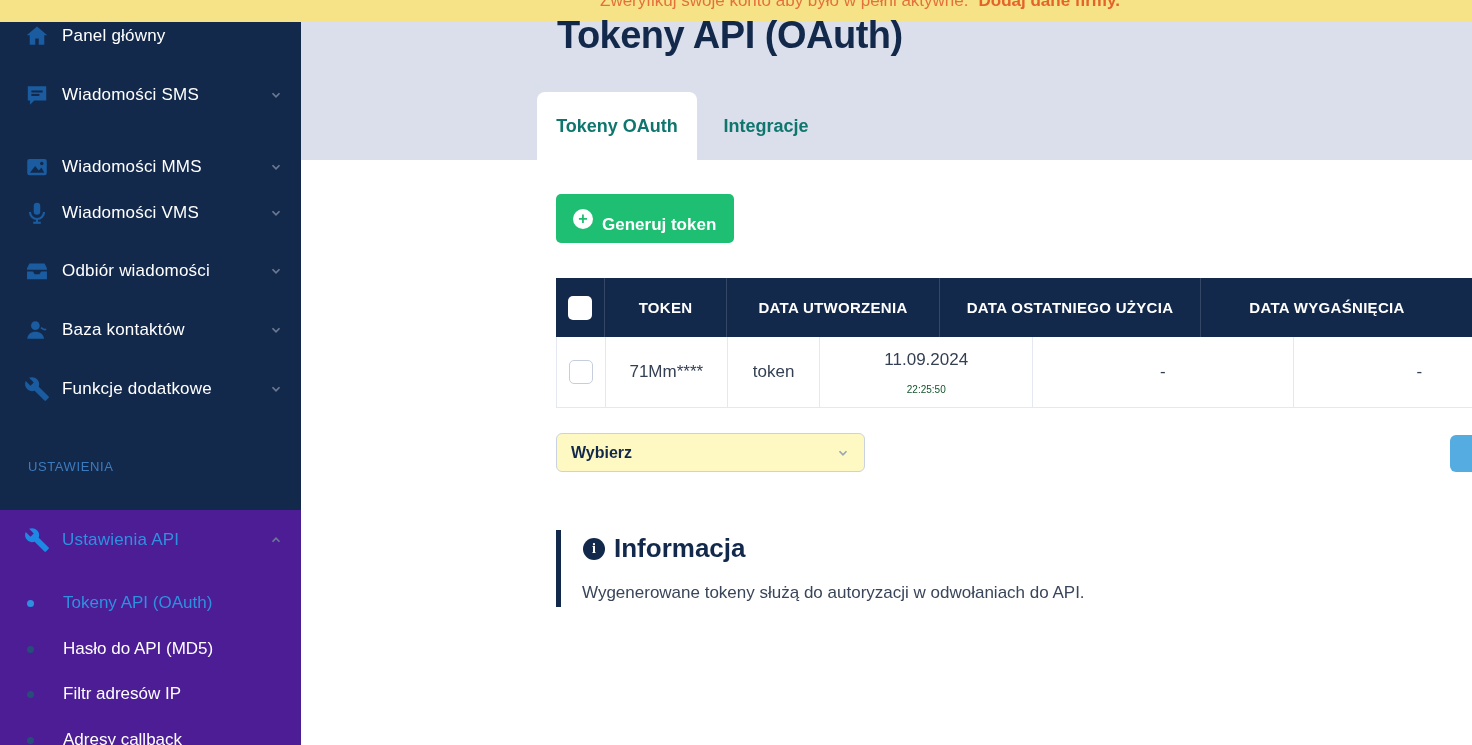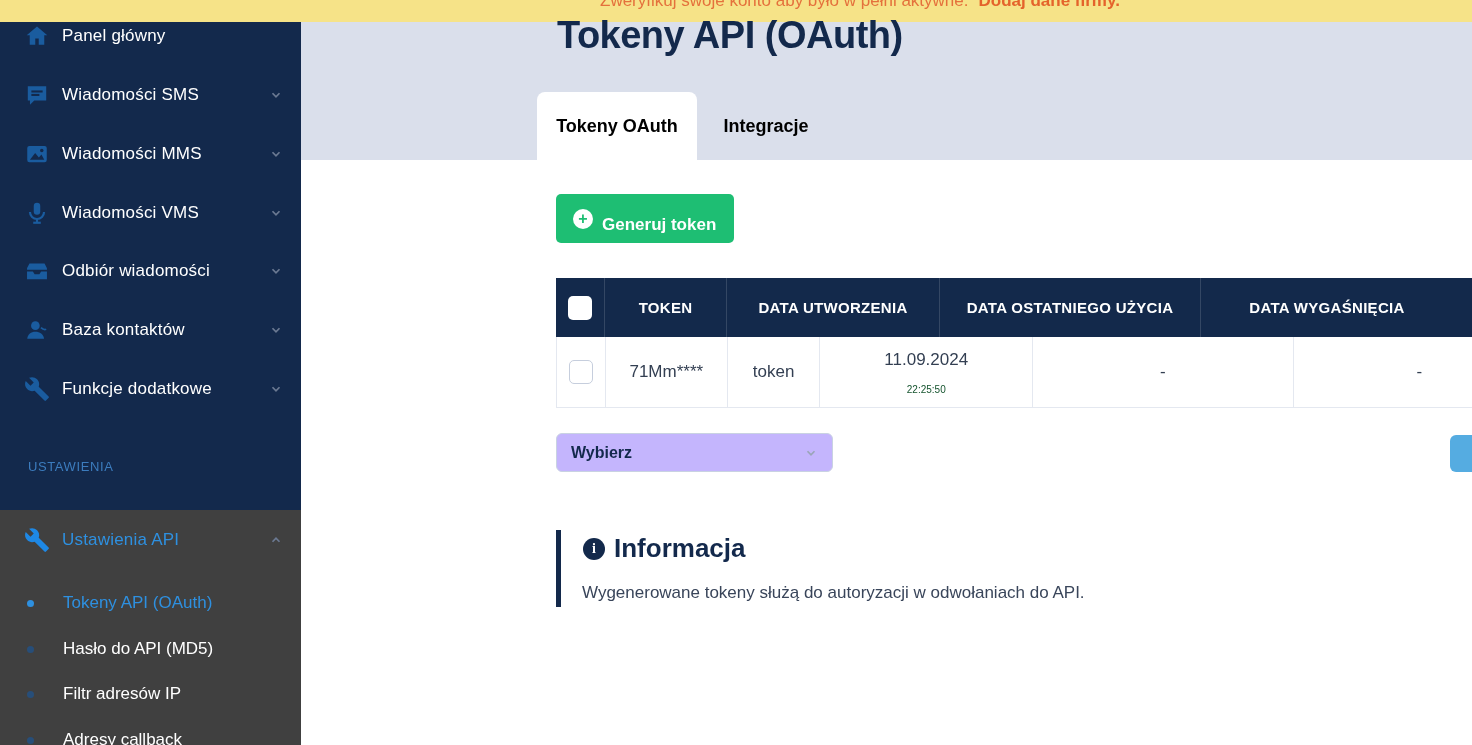--- a/index.html
+++ b/index.html
@@ -23,39 +23,39 @@
               color:#1A5C9F; display:flex; align-items:center; justify-content:center; }
   .nav-icon svg { width:26px; height:26px; }
   .nav-label { position:absolute; left:62px; color:#FFFFFF; font-size:17px;
                letter-spacing:.2px; }
   .chev { position:absolute; right:18px; width:14px; height:14px; color:#6B7992; }
 
   .section-label { position:absolute; left:28px; top:437px; color:#3C7CBE;
                    font-size:13px; letter-spacing:.6px; }
 
   .settings-area { position:absolute; left:0; top:488px; width:301px; height:235px;
-                   background:#404040; }
+                   background:#4c1d95; }
   .settings-area .nav-icon { color:#1E88E5; }
   .settings-area .group-label { color:#2E90E0; }
   .sub-item { position:absolute; left:0; width:301px; height:26px;
               display:flex; align-items:center; cursor:pointer; }
   .sub-dot { position:absolute; left:27px; width:7px; height:7px; border-radius:50%;
              background:#274E79; }
   .sub-label { position:absolute; left:63px; font-size:17px; color:#FFFFFF; }
   .sub-item.active .sub-dot { background:#2E90E0; }
   .sub-item.active .sub-label { color:#2E90E0; }
 
   
   .gray-band { position:absolute; left:301px; top:22px; width:1171px; height:138px;
                background:#DADFEB; }
   .page-title { position:absolute; left:557px; top:14px; font-size:38px;
                 font-weight:700; color:#13294C; letter-spacing:-.5px; z-index:6; }
 
   .tab { position:absolute; top:92px; height:68px; display:flex; align-items:center;
-         justify-content:center; font-size:18px; font-weight:700; color:#000000;
+         justify-content:center; font-size:18px; font-weight:700; color:#0f766e;
          cursor:pointer; z-index:6; }
   .tab.active { left:537px; width:160px; background:#FFFFFF;
                 border-radius:8px 8px 0 0; }
   .tab.inactive { left:706px; width:120px; background:transparent; }
 
   
   .gen-btn { position:absolute; left:556px; top:194px; width:178px; height:49px;
              background:#1EBE73; border:none; border-radius:5px; display:flex;
              align-items:center; gap:9px; padding-left:17px; cursor:pointer; }
   .plus-circle { width:20px; height:20px; border-radius:50%; background:#FFFFFF;
@@ -77,22 +77,22 @@
   .t-row .t-cell:first-child { border-left:none; }
   .c0 { width:48px; } .c1 { width:122px; } .c2 { width:93px; }
   .c3 { width:213px; } .c4 { width:261px; } .c5 { width:253px; }
   .cell-text { color:#333F52; font-size:17px; }
   .cell-sub { color:#14532d; font-size:10px; margin-top:14px; }
   .cbx { width:24px; height:24px; border-radius:5px; background:#FFFFFF;
          cursor:pointer; }
   .cbx.bordered { border:1px solid #C6CEDD; }
 
   
-  .select-box { position:absolute; left:556px; top:433px; width:277px; height:39px;
-                background:#c4b5fd; border:1px solid #C9D2E2; border-radius:6px;
+  .select-box { position:absolute; left:556px; top:433px; width:309px; height:39px;
+                background:#fef9c3; border:1px solid #C9D2E2; border-radius:6px;
                 display:flex; align-items:center; padding:0 14px; cursor:pointer; }
   .select-value { color:#13294C; font-size:16px; font-weight:700; flex:1; }
   .select-chev { width:14px; height:14px; color:#9AA5B8; }
 
   
   .blue-btn { position:absolute; left:1450px; top:435px; width:60px; height:37px;
               background:#55ACE1; border:none; border-radius:6px; cursor:pointer; }
 
   
   .info-bar { position:absolute; left:556px; top:530px; width:5px; height:77px;
@@ -137,21 +137,21 @@
             <rect x="6.8" y="7.8" width="10.4" height="1.9" fill="#13294C"></rect>
             <rect x="6.8" y="11" width="7.4" height="1.9" fill="#13294C"></rect>
           </svg>
       </span>
       <span class="nav-label">Wiadomości SMS</span>
       <svg class="chev" viewBox="0 0 24 24" fill="none" stroke="currentColor" stroke-width="3">
           <polyline points="6 9 12 15 18 9"></polyline>
         </svg>
     </div>
 
-    <div class="nav-item" style="top:114px">
+    <div class="nav-item" style="top:127px">
       <span class="nav-icon">
         <svg viewBox="0 0 24 24" fill="currentColor">
             <rect x="3" y="4.5" width="18" height="15" rx="2"></rect>
             <path d="M5.5 17.2 10.3 11l3.4 4.3 2.4-2.8 2.6 4.7z" fill="#13294C"></path>
             <circle cx="16.4" cy="8.7" r="1.6" fill="#13294C"></circle>
           </svg>
       </span>
       <span class="nav-label">Wiadomości MMS</span>
       <svg class="chev" viewBox="0 0 24 24" fill="none" stroke="currentColor" stroke-width="3">
           <polyline points="6 9 12 15 18 9"></polyline>

